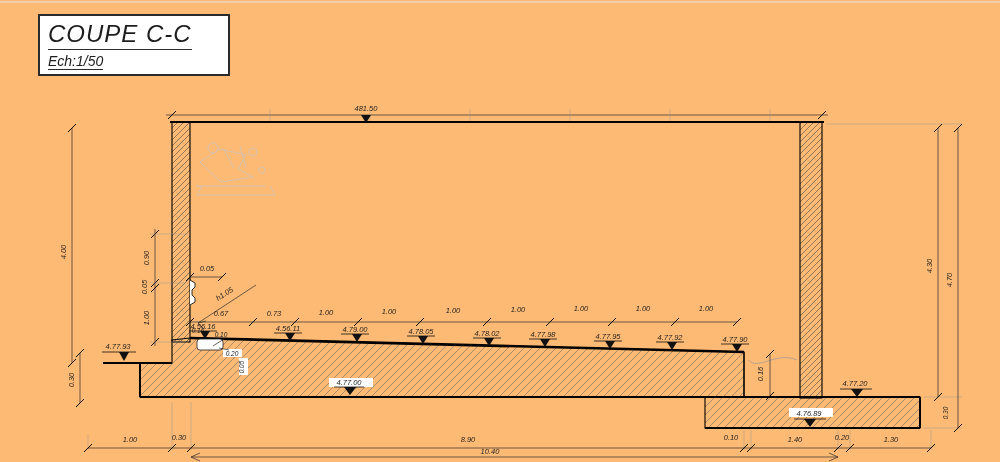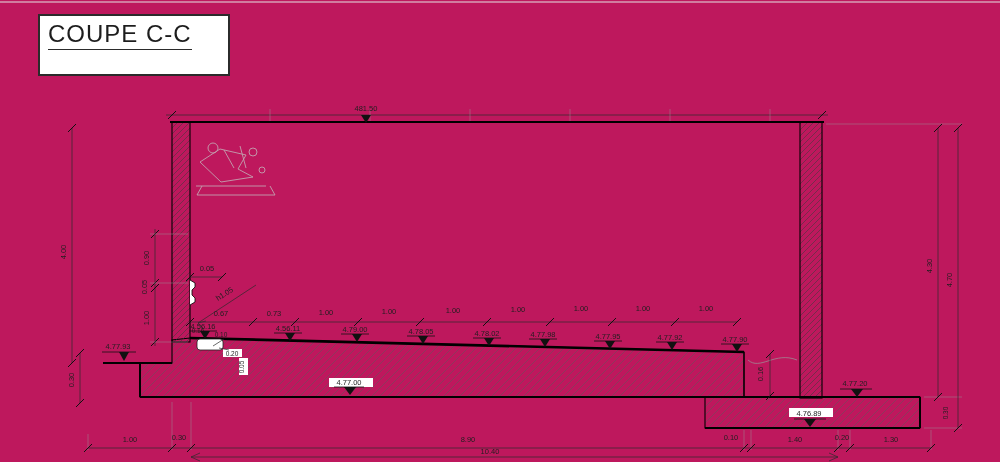--- a/index.html
+++ b/index.html
@@ -1,17 +1,17 @@
 <!DOCTYPE html>
 <html><head>
 <meta charset="utf-8">
 <style>
   html,body{margin:0;padding:0;background:#fff;}
-  #stage{position:relative;width:1000px;height:462px;background:#be185d;overflow:hidden;
-         font-family:"Liberation Sans", sans-serif;}
+  #stage{position:relative;width:1000px;height:462px;background:#fdba74;overflow:hidden;
+         font-family:"Liberation Sans", sans-serif;font-style:italic;}
   #title-block{position:absolute;left:38px;top:14px;width:192px;height:62px;
                border:2px solid #2b2b2b;background:#fff;box-sizing:border-box;padding:4px 8px 2px 8px;}
   #title-block .t{font-size:24px;color:#1d1d1d;letter-spacing:1px;border-bottom:1.5px solid #2b2b2b;
                   display:inline-block;padding-bottom:1px;}
   #title-block .s{font-size:14px;color:#1d1d1d;border-bottom:1px solid #2b2b2b;display:inline-block;margin-top:3px;}
   svg{position:absolute;left:0;top:0;}
   .dim{font-size:7.5px;fill:#1f1f1f;text-anchor:middle;}
   .elv{font-size:7.5px;fill:#1f1f1f;text-anchor:middle;}
   .tiny{font-size:6.5px;fill:#1f1f1f;text-anchor:middle;}
   .dln{stroke:#2b2b2b;stroke-width:0.7;fill:none;}
@@ -23,20 +23,21 @@
   .out{stroke:#000;stroke-width:1.1;}
   .wm{stroke:#c4c4c4;stroke-width:0.9;fill:none;opacity:0.8;}
 </style>
 </head>
 <body>
 
 <div id="stage">
 
   <div id="title-block">
     <div><span class="t">COUPE C-C</span></div>
+    <div><span class="s">Ech:1/50</span></div>
   </div>
 
   <svg width="1000" height="462" viewBox="0 0 1000 462">
     <defs>
       <pattern id="hatchWall" patternUnits="userSpaceOnUse" width="6" height="6" patternTransform="rotate(0)">
         <path d="M0,6 L6,0" stroke="#3c3c3c" stroke-width="0.55"></path>
       </pattern>
       <pattern id="hatchMass" patternUnits="userSpaceOnUse" width="8" height="8">
         <path d="M0,8 L8,0" stroke="#5a5a5a" stroke-width="0.5"></path>
       </pattern>

